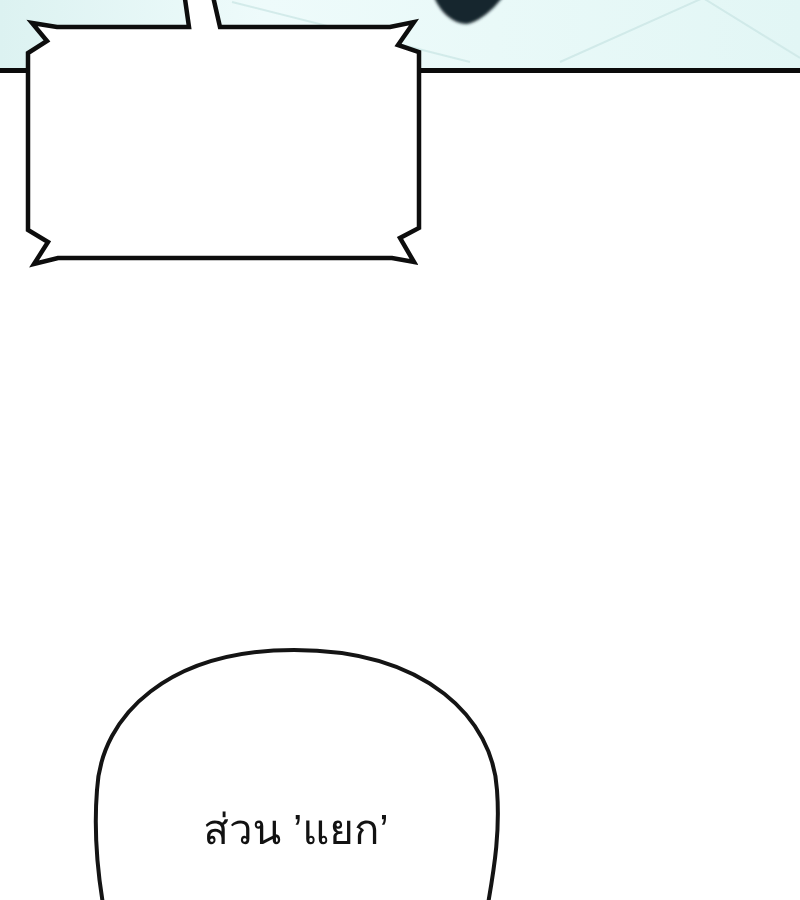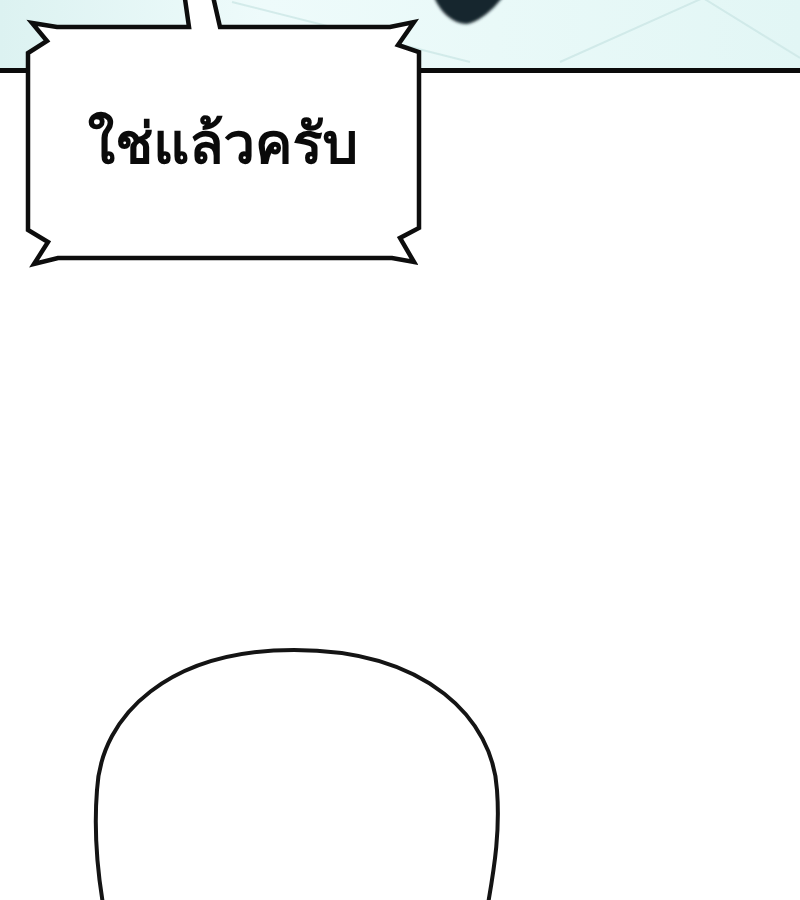--- a/index.html
+++ b/index.html
@@ -94,16 +94,16 @@
              Z" fill="#ffffff" stroke="#0d0d0d" stroke-width="4.5" stroke-linejoin="miter" stroke-miterlimit="7"></path>
 
     <path d="M 103 904
              C 96 862 94 828 97 790
              C 101 714 170 650 294 650
              C 428 650 493 720 497 790
              C 500 830 495 864 488 904
              Z" fill="#ffffff" stroke="#141414" stroke-width="4"></path>
   </svg>
 
-  <div class="bubble-text shout-text">ใช่แล้วครับ</div>
 
+  <div class="bubble-text aside-text">ส่วน ’แยก’</div>
 
 </div>
 
 </body></html>

